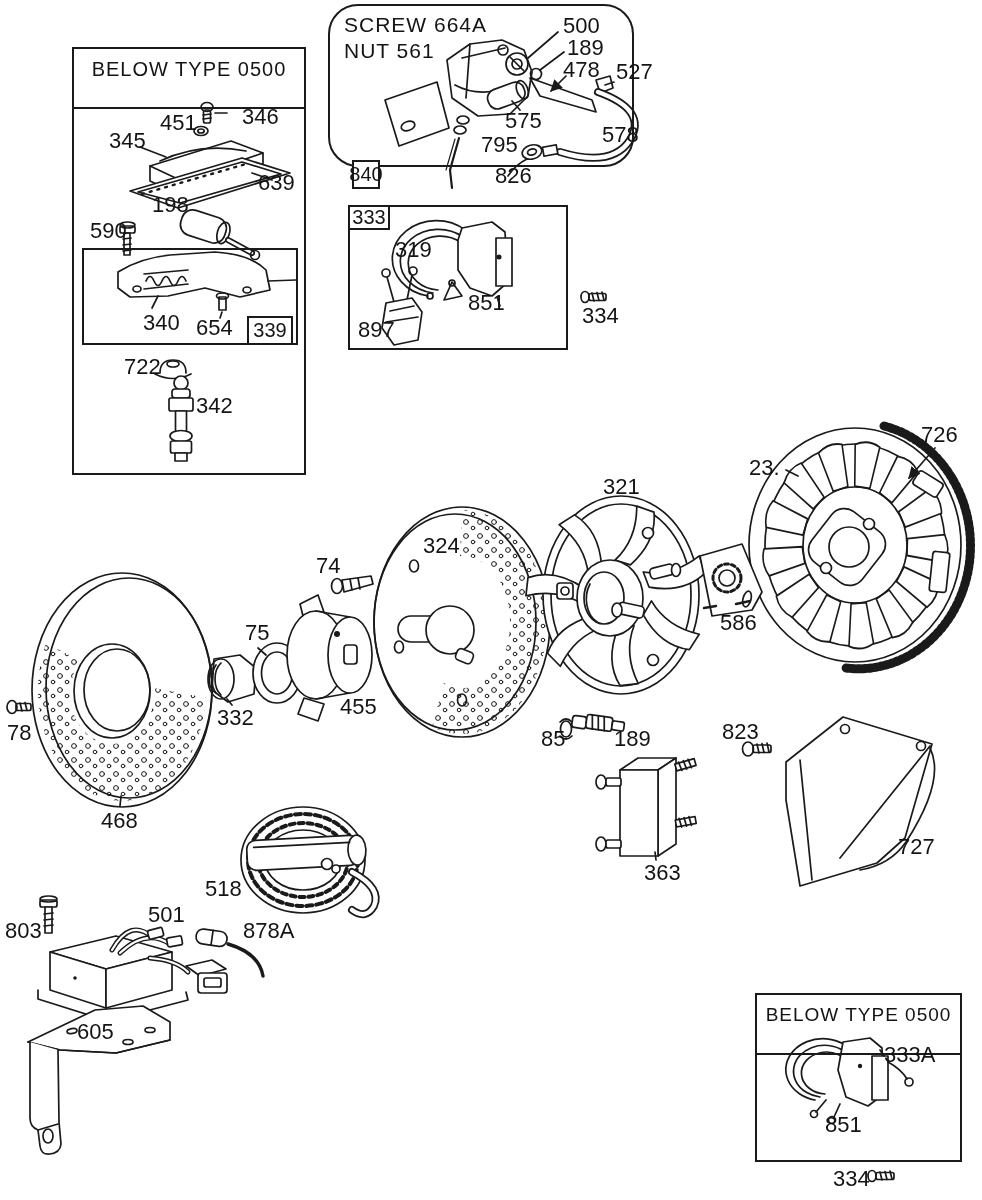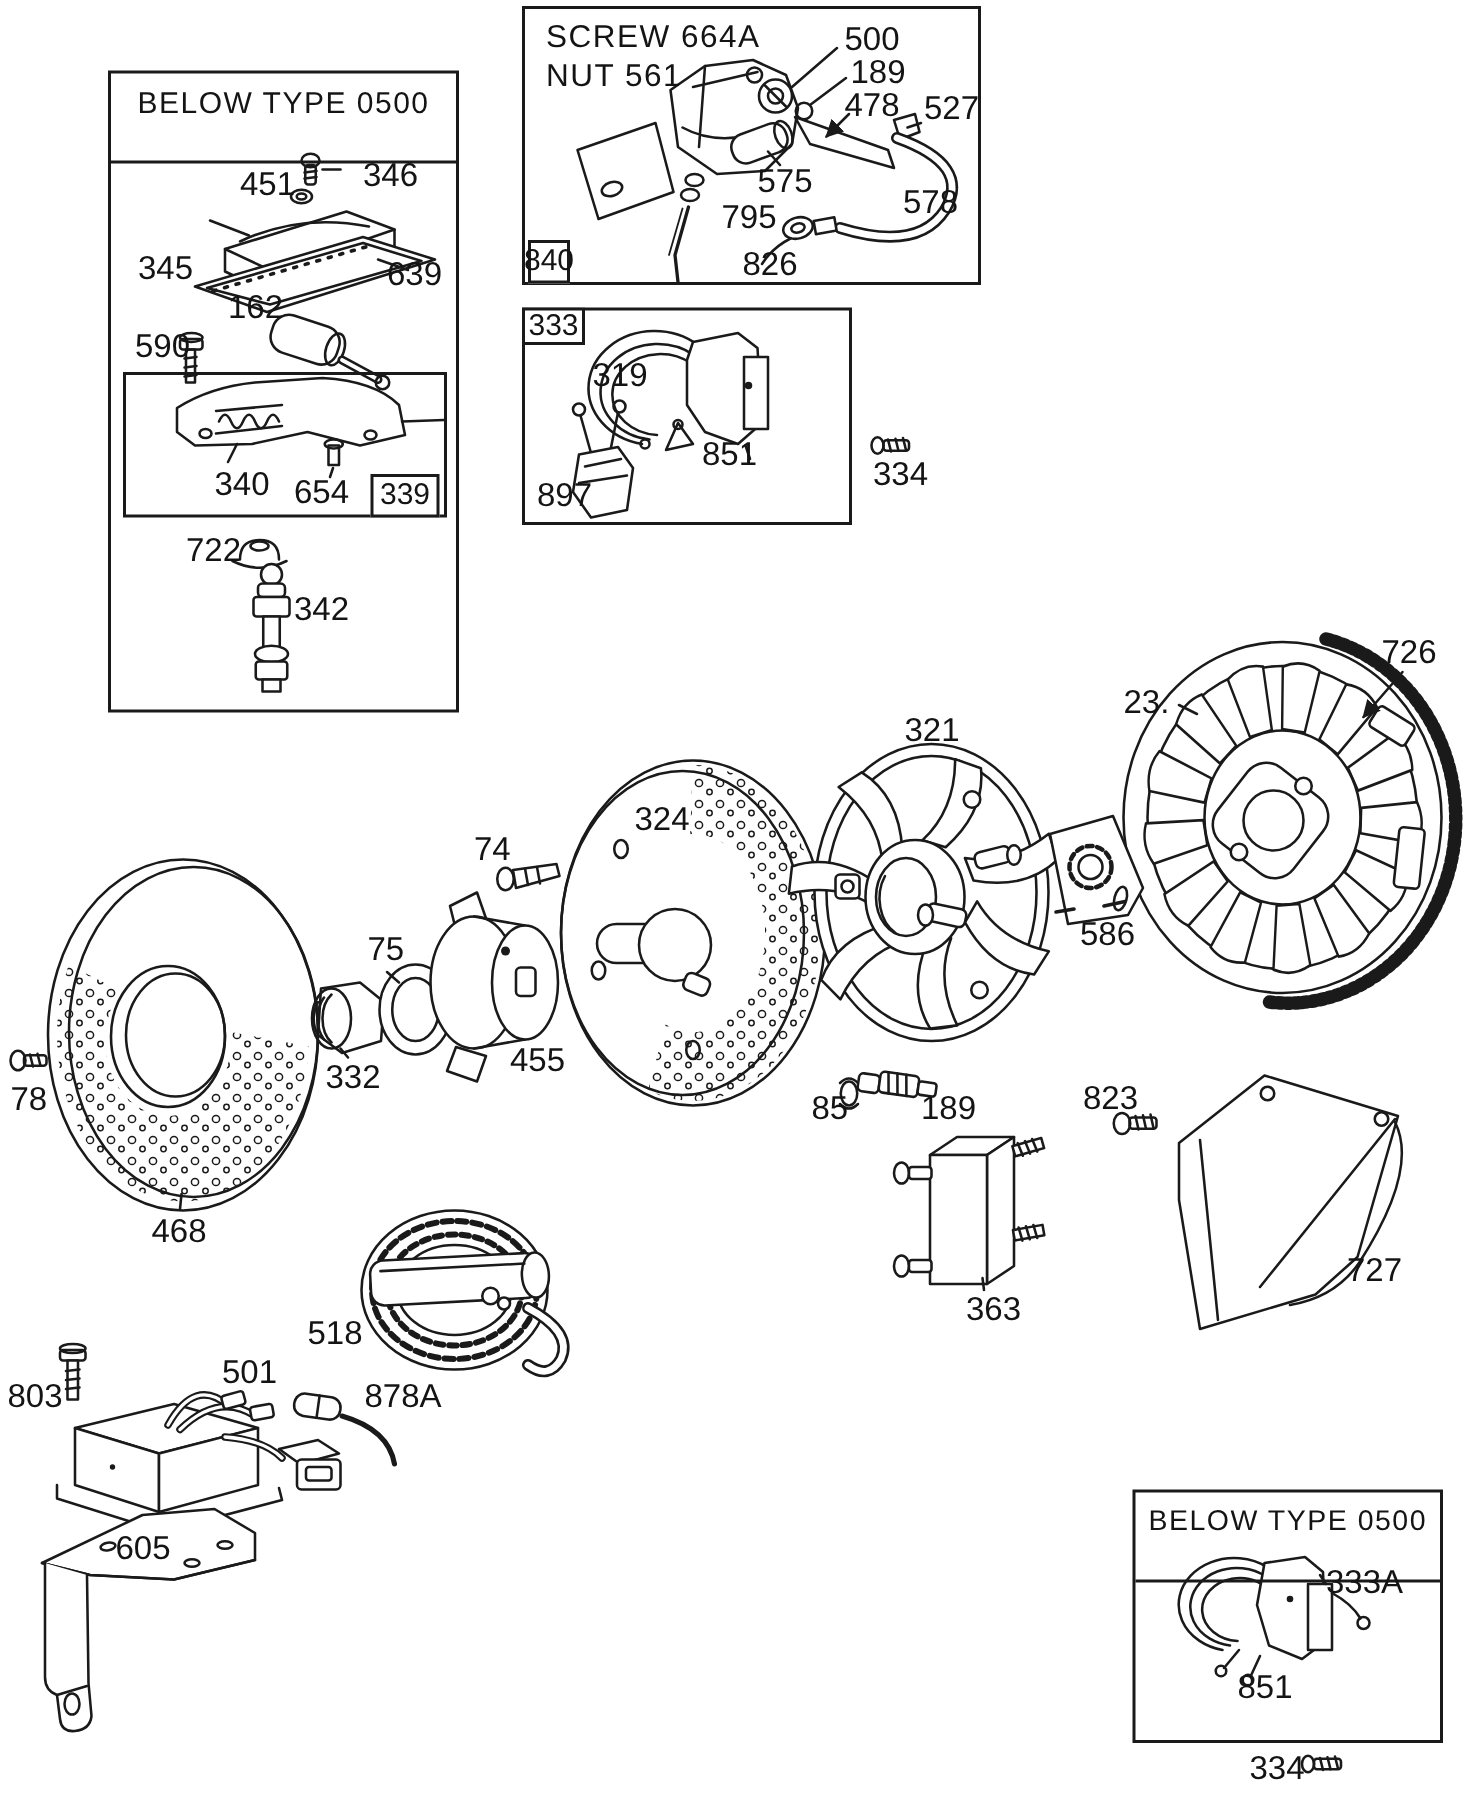--- a/index.html
+++ b/index.html
@@ -411,40 +411,40 @@
         <line x1="890" y1="1171" x2="892" y2="1179"></line>
     </g>
   </svg>
 
   <div class="box" style="left:72px;top:47px;width:234px;height:428px;">
     <div class="box-title">BELOW TYPE 0500</div>
   </div>
   <div class="box" style="left:82px;top:248px;width:216px;height:97px;"></div>
   <div class="tag" style="left:247px;top:316px;width:46px;height:29px;">339</div>
 
-  <div class="box" style="left:348px;top:4px;width:306px;height:186px;">
+  <div class="box" style="left:328px;top:4px;width:306px;height:163px;border-radius:30px;">
     <div class="tm-title">
       <div>SCREW 664A</div>
       <div>NUT 561</div>
     </div>
   </div>
   <div class="tag" style="left:352px;top:160px;width:28px;height:29px;">840</div>
 
   <div class="box" style="left:348px;top:205px;width:220px;height:145px;"></div>
   <div class="tag" style="left:348px;top:205px;width:42px;height:25px;">333</div>
 
   <div class="box" style="left:755px;top:993px;width:207px;height:169px;">
     <div class="box-title" style="font-size:19px;">BELOW TYPE 0500</div>
   </div>
 
   <span class="plabel" style="left:160px;top:110px;">451</span>
   <span class="plabel" style="left:242px;top:104px;">346</span>
-  <span class="plabel" style="left:92px;top:128px;margin-top:38px;">345</span>
+  <span class="plabel" style="left:109px;top:128px;">345</span>
   <span class="plabel" style="left:258px;top:170px;">639</span>
-  <span class="plabel" style="left:152px;top:192px;">162</span>
+  <span class="plabel" style="left:152px;top:192px;">198</span>
   <span class="plabel" style="left:90px;top:218px;">590</span>
   <span class="plabel" style="left:143px;top:310px;">340</span>
   <span class="plabel" style="left:196px;top:315px;">654</span>
   <span class="plabel" style="left:124px;top:354px;">722</span>
   <span class="plabel" style="left:196px;top:393px;">342</span>
 
   <span class="plabel" style="left:563px;top:13px;">500</span>
   <span class="plabel" style="left:567px;top:35px;">189</span>
   <span class="plabel" style="left:563px;top:57px;">478</span>
   <span class="plabel" style="left:616px;top:59px;">527</span>

